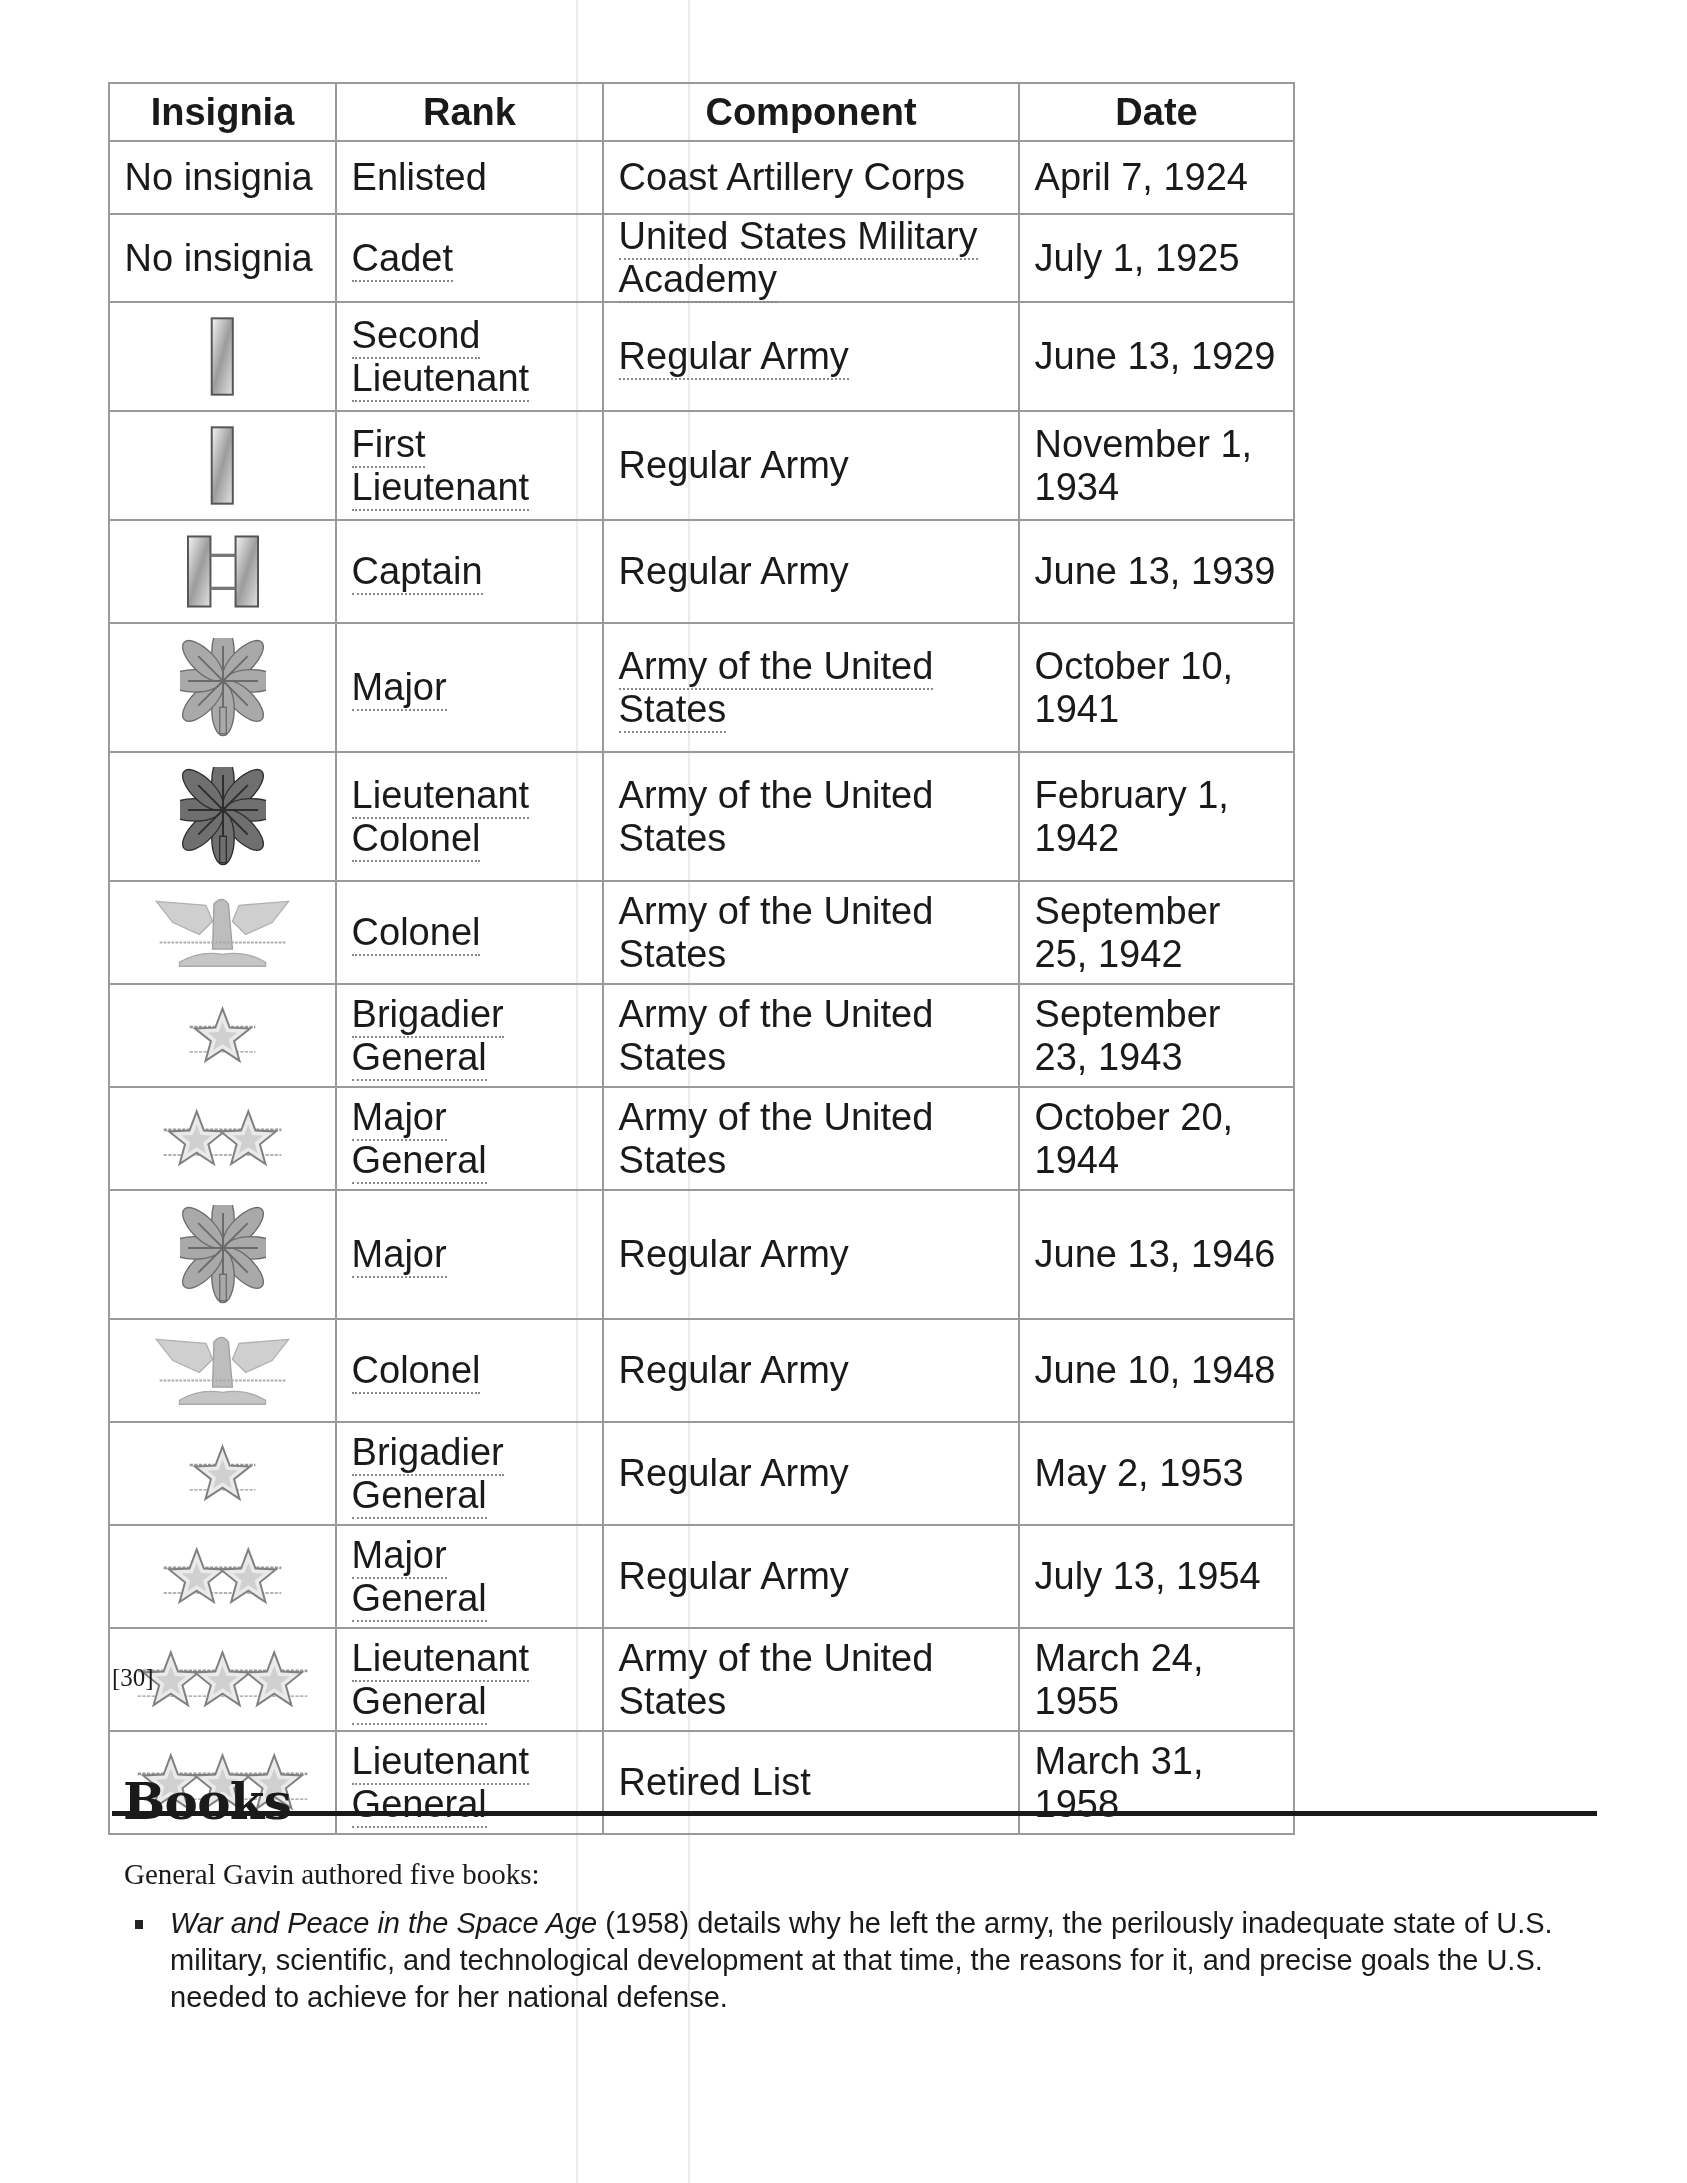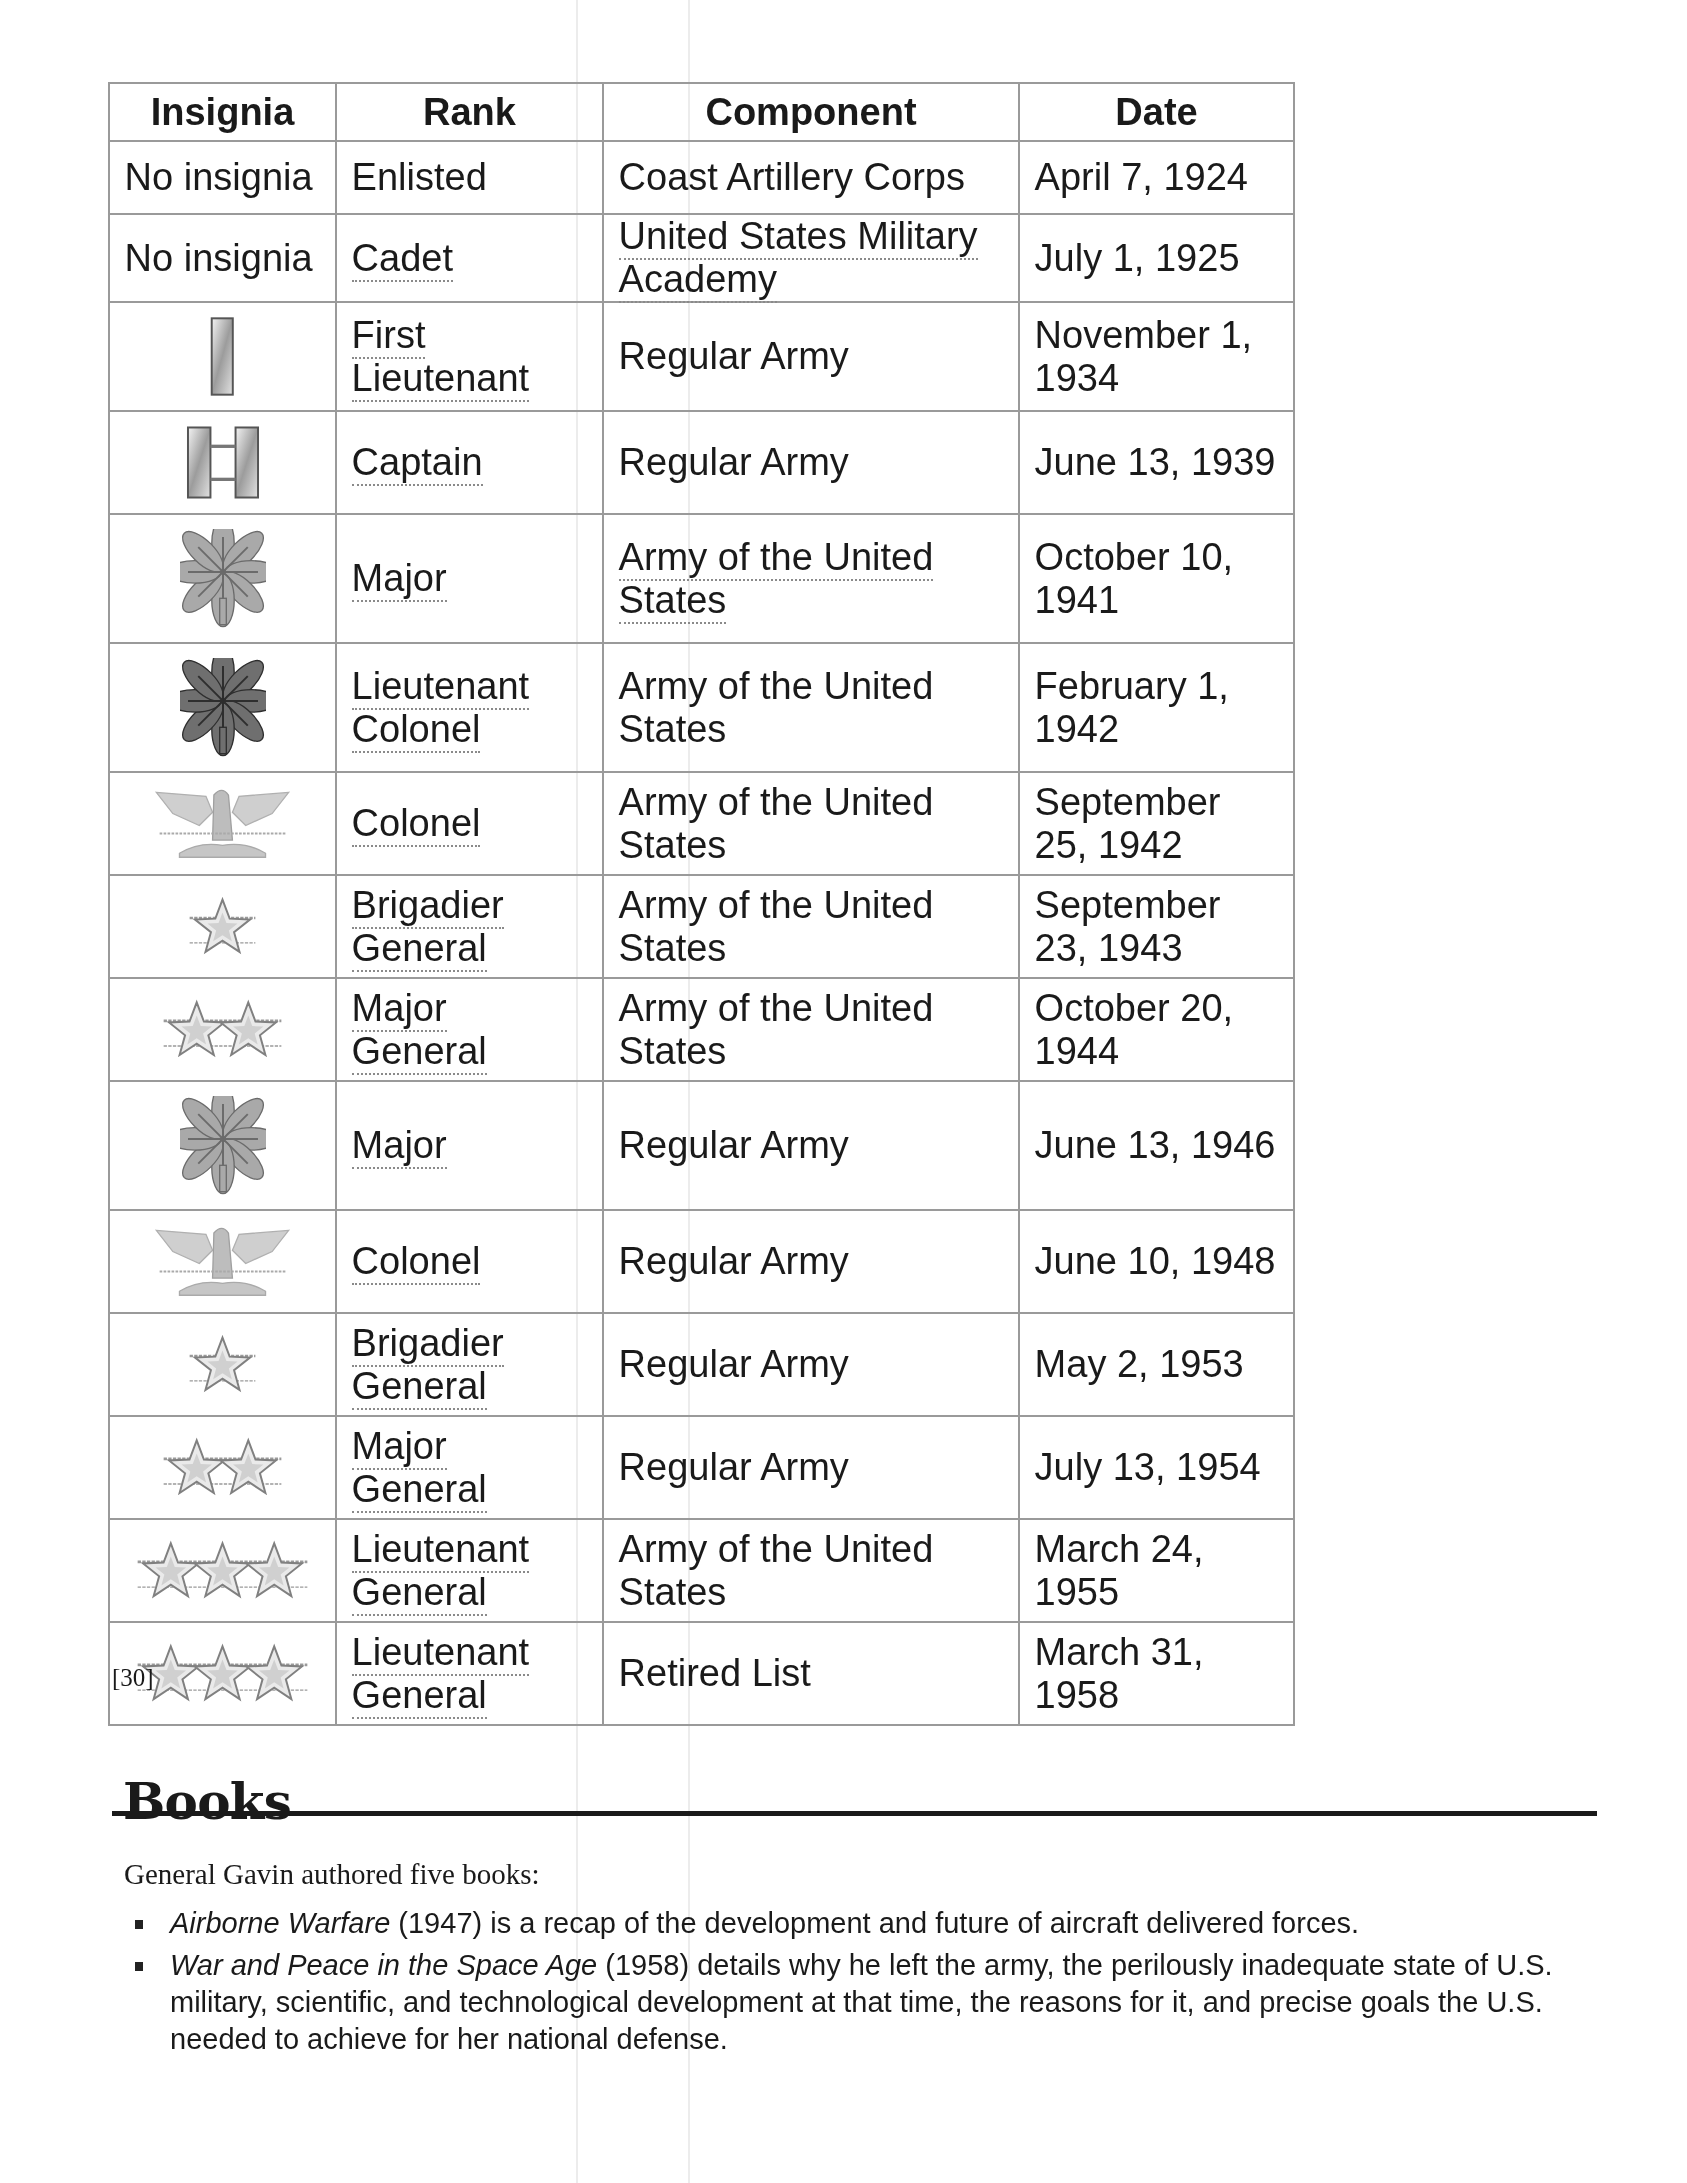--- a/index.html
+++ b/index.html
@@ -57,20 +57,35 @@
         <td><span>Enlisted</span></td>
         <td><span>Coast Artillery Corps</span></td>
         <td>April 7, 1924</td>
       </tr>
       <tr style="height: 60px;">
         <td class="ins text"><span>No insignia</span></td>
         <td><span class="ul">Cadet</span></td>
         <td><span class="ul">United States Military Academy</span></td>
         <td>July 1, 1925</td>
       </tr>
+      <tr style="height: 97px;">
+        <td class="ins"><span><svg class="ins-svg" width="26.5" height="79" viewBox="0 0 40 120">
+              <defs>
+                <linearGradient id="silv" x1="0" y1="0" x2="1" y2="1">
+                  <stop offset="0" stop-color="#f4f4f4"></stop>
+                  <stop offset="0.5" stop-color="#9c9c9c"></stop>
+                  <stop offset="1" stop-color="#e2e2e2"></stop>
+                </linearGradient>
+              </defs>
+              <rect x="4" y="2" width="32" height="116" fill="url(#silv)" stroke="#555" stroke-width="3"></rect>
+            </svg></span></td>
+        <td><span class="ul">Second Lieutenant</span></td>
+        <td><span class="ul">Regular Army</span></td>
+        <td>June 13, 1929</td>
+      </tr>
       <tr style="height: 98px;">
         <td class="ins"><span><svg class="ins-svg" width="26.5" height="79" viewBox="0 0 40 120">
               <defs>
                 <linearGradient id="silv" x1="0" y1="0" x2="1" y2="1">
                   <stop offset="0" stop-color="#f4f4f4"></stop>
                   <stop offset="0.5" stop-color="#9c9c9c"></stop>
                   <stop offset="1" stop-color="#e2e2e2"></stop>
                 </linearGradient>
               </defs>
               <rect x="4" y="2" width="32" height="116" fill="url(#silv)" stroke="#555" stroke-width="3"></rect>
@@ -276,20 +291,16 @@
 
 <div class="footnote">[30]</div>
 
 <h2 class="books-h">Books</h2>
 <div class="books-rule"></div>
 <p class="books-intro" style="margin:12px;">General Gavin authored five books:</p>
 
 <ul class="books-list">
   <li>
     <span class="bullet"></span>
-    <span class="title">Airborne Warfare</span><span> (1947) is a recap of the development and future of aircraft delivered forces.</span>
-  </li>
-  <li>
-    <span class="bullet"></span>
     <span class="title">War and Peace in the Space Age</span><span> (1958) details why he left the army, the perilously inadequate state of U.S. military, scientific, and technological development at that time, the reasons for it, and precise goals the U.S. needed to achieve for her national defense.</span>
   </li>
 </ul>
 
 
 </body></html>

